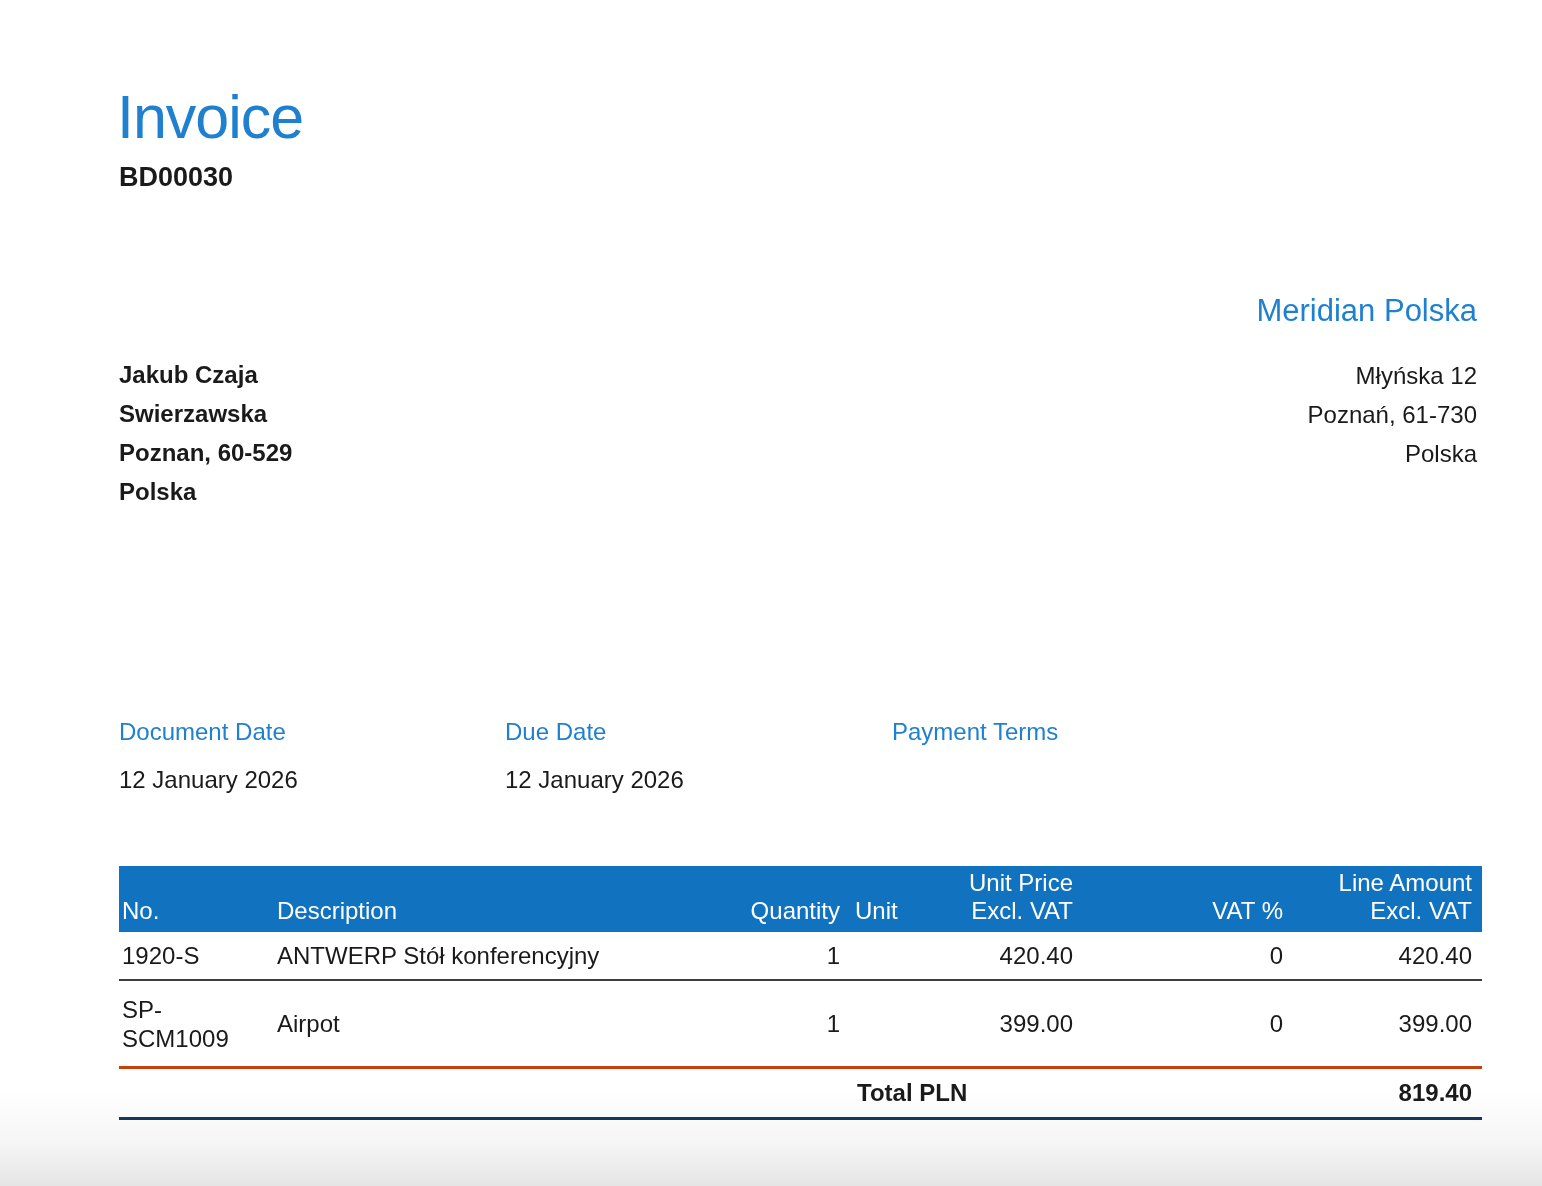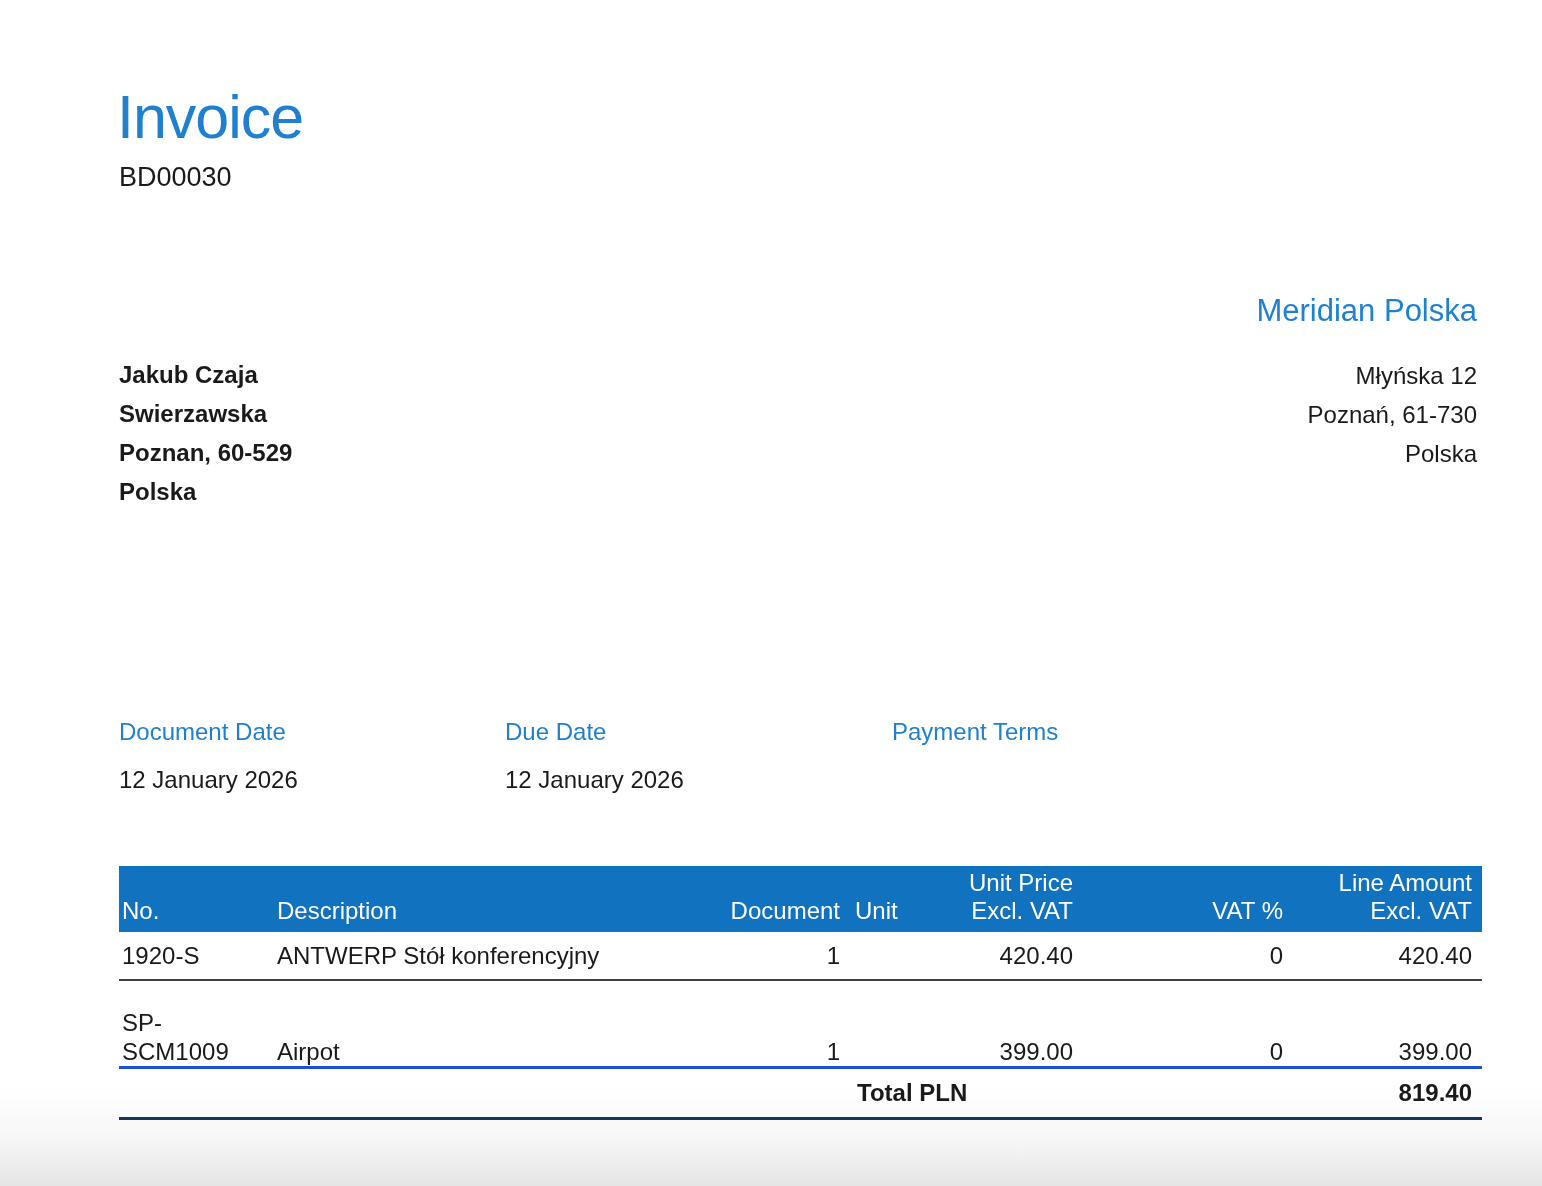--- a/index.html
+++ b/index.html
@@ -22,21 +22,21 @@
     font-weight: 400;
     letter-spacing: -1px;
     color: #1f80d0;
     line-height: 70px;
   }
   .invoice-number {
     position: absolute;
     left: 119px;
     top: 162px;
     font-size: 27px;
-    font-weight: 400;
+    font-weight: 700;
     color: #1a1a1a;
   }
 
   
   .company-name {
     position: absolute;
     right: 65px;
     top: 293px;
     font-size: 31px;
     color: #1f80d0;
@@ -105,21 +105,21 @@
     box-sizing: border-box;
     line-height: 28px;
   }
   .trow {
     display: flex;
     align-items: center;
     color: #1a1a1a;
     line-height: 29px;
   }
   .row-1 { height: 47px; border-bottom: 2px solid #3d3d3d; }
-  .row-2 { height: 85px; border-bottom: 3px solid #1d4ed8; align-items: flex-end; }
+  .row-2 { height: 85px; border-bottom: 3px solid #c2410c; }
   .c1 { width: 158px; padding-left: 3px;  padding-right: 20px; box-sizing: border-box; }
   .c2 { width: 430px; }
   .c3 { width: 133px; text-align: right; }
   .c4 { width: 75px;  padding-left: 15px; box-sizing: border-box; }
   .c5 { width: 158px; text-align: right; }
   .c6 { width: 210px; text-align: right; }
   .c7 { width: 199px; text-align: right; padding-right: 10px; box-sizing: border-box; }
   .hdr2 { display: block; text-align: right; }
 
   .total-row {
@@ -177,21 +177,21 @@
       <div class="meta-label">Payment Terms</div>
       <div class="meta-value"></div>
     </div>
   </div>
 
   <div class="items">
 
     <div class="thead">
       <div class="c1">No.</div>
       <div class="c2">Description</div>
-      <div class="c3">Document</div>
+      <div class="c3">Quantity</div>
       <div class="c4">Unit</div>
       <div class="c5">
         <span class="hdr2">Unit Price</span>
         <span class="hdr2">Excl. VAT</span>
       </div>
       <div class="c6">VAT %</div>
       <div class="c7">
         <span class="hdr2">Line Amount</span>
         <span class="hdr2">Excl. VAT</span>
       </div>

